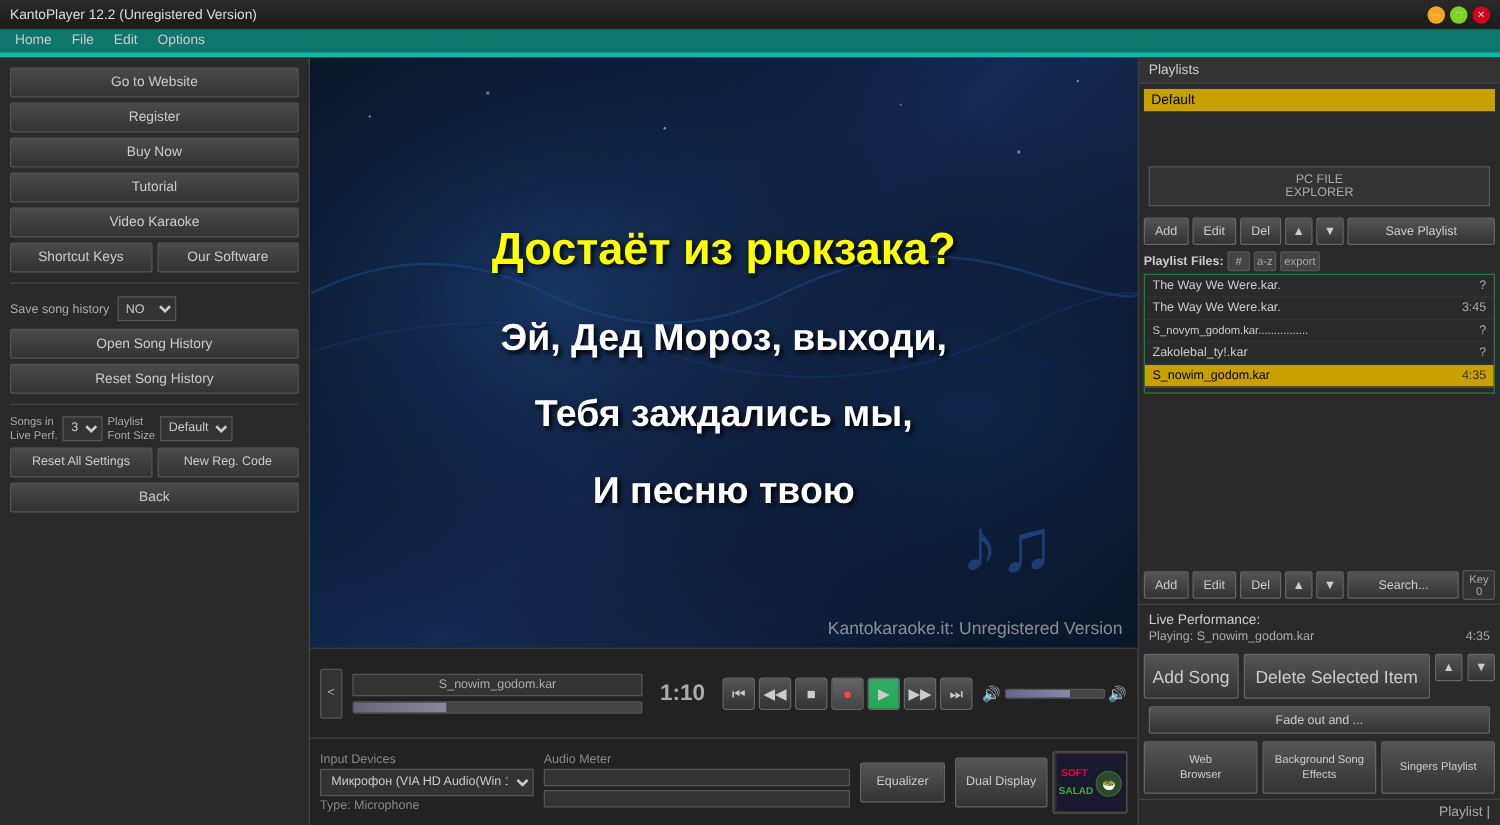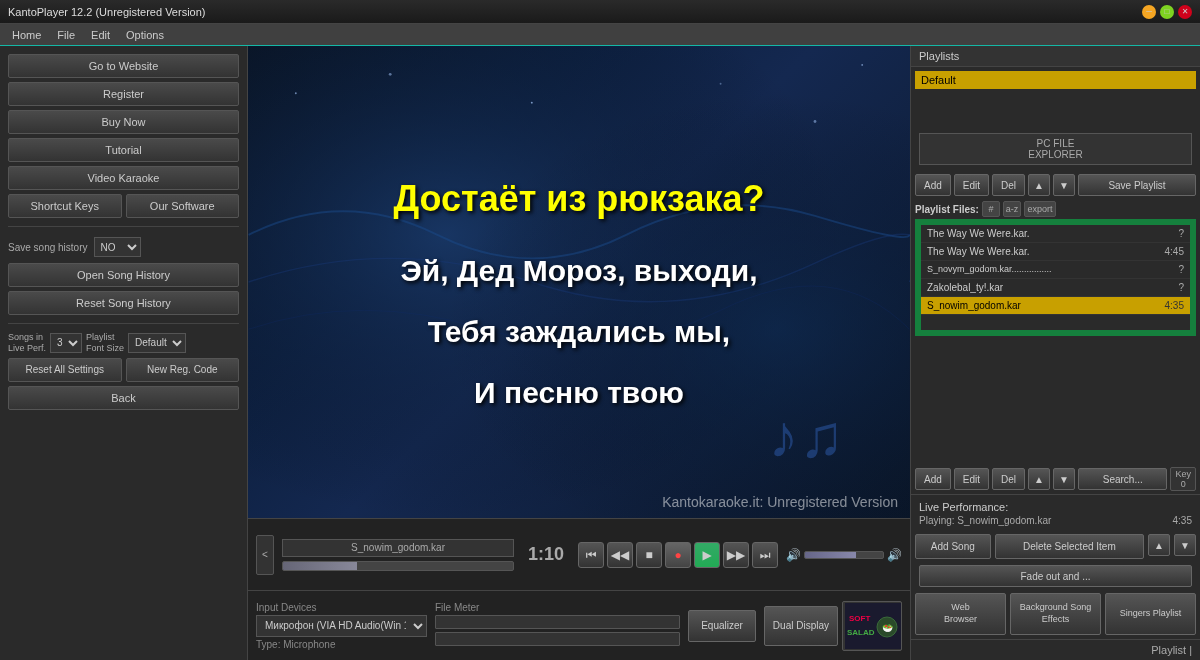--- a/index.html
+++ b/index.html
@@ -28,26 +28,26 @@
       width: 14px; height: 14px; border-radius: 50%;
       display: flex; align-items: center; justify-content: center;
       font-size: 8px; cursor: pointer;
     }
     .win-btn.min { background: #f5a623; }
     .win-btn.max { background: #7ed321; }
     .win-btn.close { background: #d0021b; }
 
     
     #menubar {
-      background: #404040;
+      background: #0f766e;
       height: 22px;
       display: flex;
-      align-items: center;
+      align-items: flex-start;
       padding: 0 4px;
-      border-bottom: 1px solid #14b8a6;
+      border-bottom: 4px solid #14b8a6;
     }
     #menubar span {
       padding: 2px 8px;
       cursor: pointer;
       color: #ccc;
       font-size: 11px;
     }
 
     
     #main {
@@ -364,23 +364,23 @@
     .files-header span { font-size: 10px; color: #ccc; font-weight: bold; }
     .files-header .icon-sm {
       background: #444; border: 1px solid #555;
       width: 18px; height: 16px;
       font-size: 9px; color: #aaa;
       display: flex; align-items: center; justify-content: center;
       cursor: pointer; border-radius: 2px;
     }
 
     .files-list {
-      height: 117px;
+      height: 96px;
       overflow-y: auto;
-      border: 6px solid #15803d;
+      border: 1px solid #15803d;
     }
     .file-item {
       display: flex;
       justify-content: space-between;
       padding: 3px 6px;
       cursor: pointer;
       font-size: 10px;
       color: #ccc;
       border-bottom: 1px solid #333;
     }
@@ -416,23 +416,23 @@
     .bottom-actions {
       padding: 4px;
       display: flex;
       gap: 4px;
     }
     .bottom-btn {
       flex: 1;
       background: linear-gradient(to bottom, #555, #333);
       border: 1px solid #666;
       color: #ccc;
-      height: 25px;
-      cursor: pointer;
-      font-size: 10px;
+      height: 36px;
+      cursor: pointer;
+      font-size: 14px;
       border-radius: 2px;
     }
     .bottom-btn.wide { flex: 2; }
 
     .fade-btn {
       width: 100%;
       background: linear-gradient(to bottom, #555, #333);
       border: 1px solid #666;
       color: #ccc;
       height: 22px;
@@ -698,21 +698,21 @@
     <div id="bottom-bar">
       <div class="input-devices-section">
         <label>Input Devices</label>
         <select class="input-select">
           <option>Микрофон (VIA HD Audio(Win 10))</option>
         </select>
         <div class="type-label">Type: Microphone</div>
       </div>
 
       <div class="audio-meter-section">
-        <label>File Meter</label>
+        <label>Audio Meter</label>
         <div class="meter-bar">
           <div class="meter-fill"></div>
         </div>
         <div class="meter-bar">
           <div class="meter-fill" style="width:0%;"></div>
         </div>
       </div>
 
       <button class="equalizer-btn">Equalizer</button>
 
@@ -760,21 +760,21 @@
         <div class="icon-sm">a-z</div>
         <div class="icon-sm" style="width:32px;">export</div>
       </div>
       <div class="files-list">
         <div class="file-item">
           <span>The Way We Were.kar.</span>
           <span class="duration">?</span>
         </div>
         <div class="file-item">
           <span>The Way We Were.kar.</span>
-          <span class="duration">4:45</span>
+          <span class="duration">3:45</span>
         </div>
         <div class="file-item">
           <span style="font-size:9px;">S_novym_godom.kar................</span>
           <span class="duration">?</span>
         </div>
         <div class="file-item">
           <span>Zakolebal_ty!.kar</span>
           <span class="duration">?</span>
         </div>
         <div class="file-item active">

